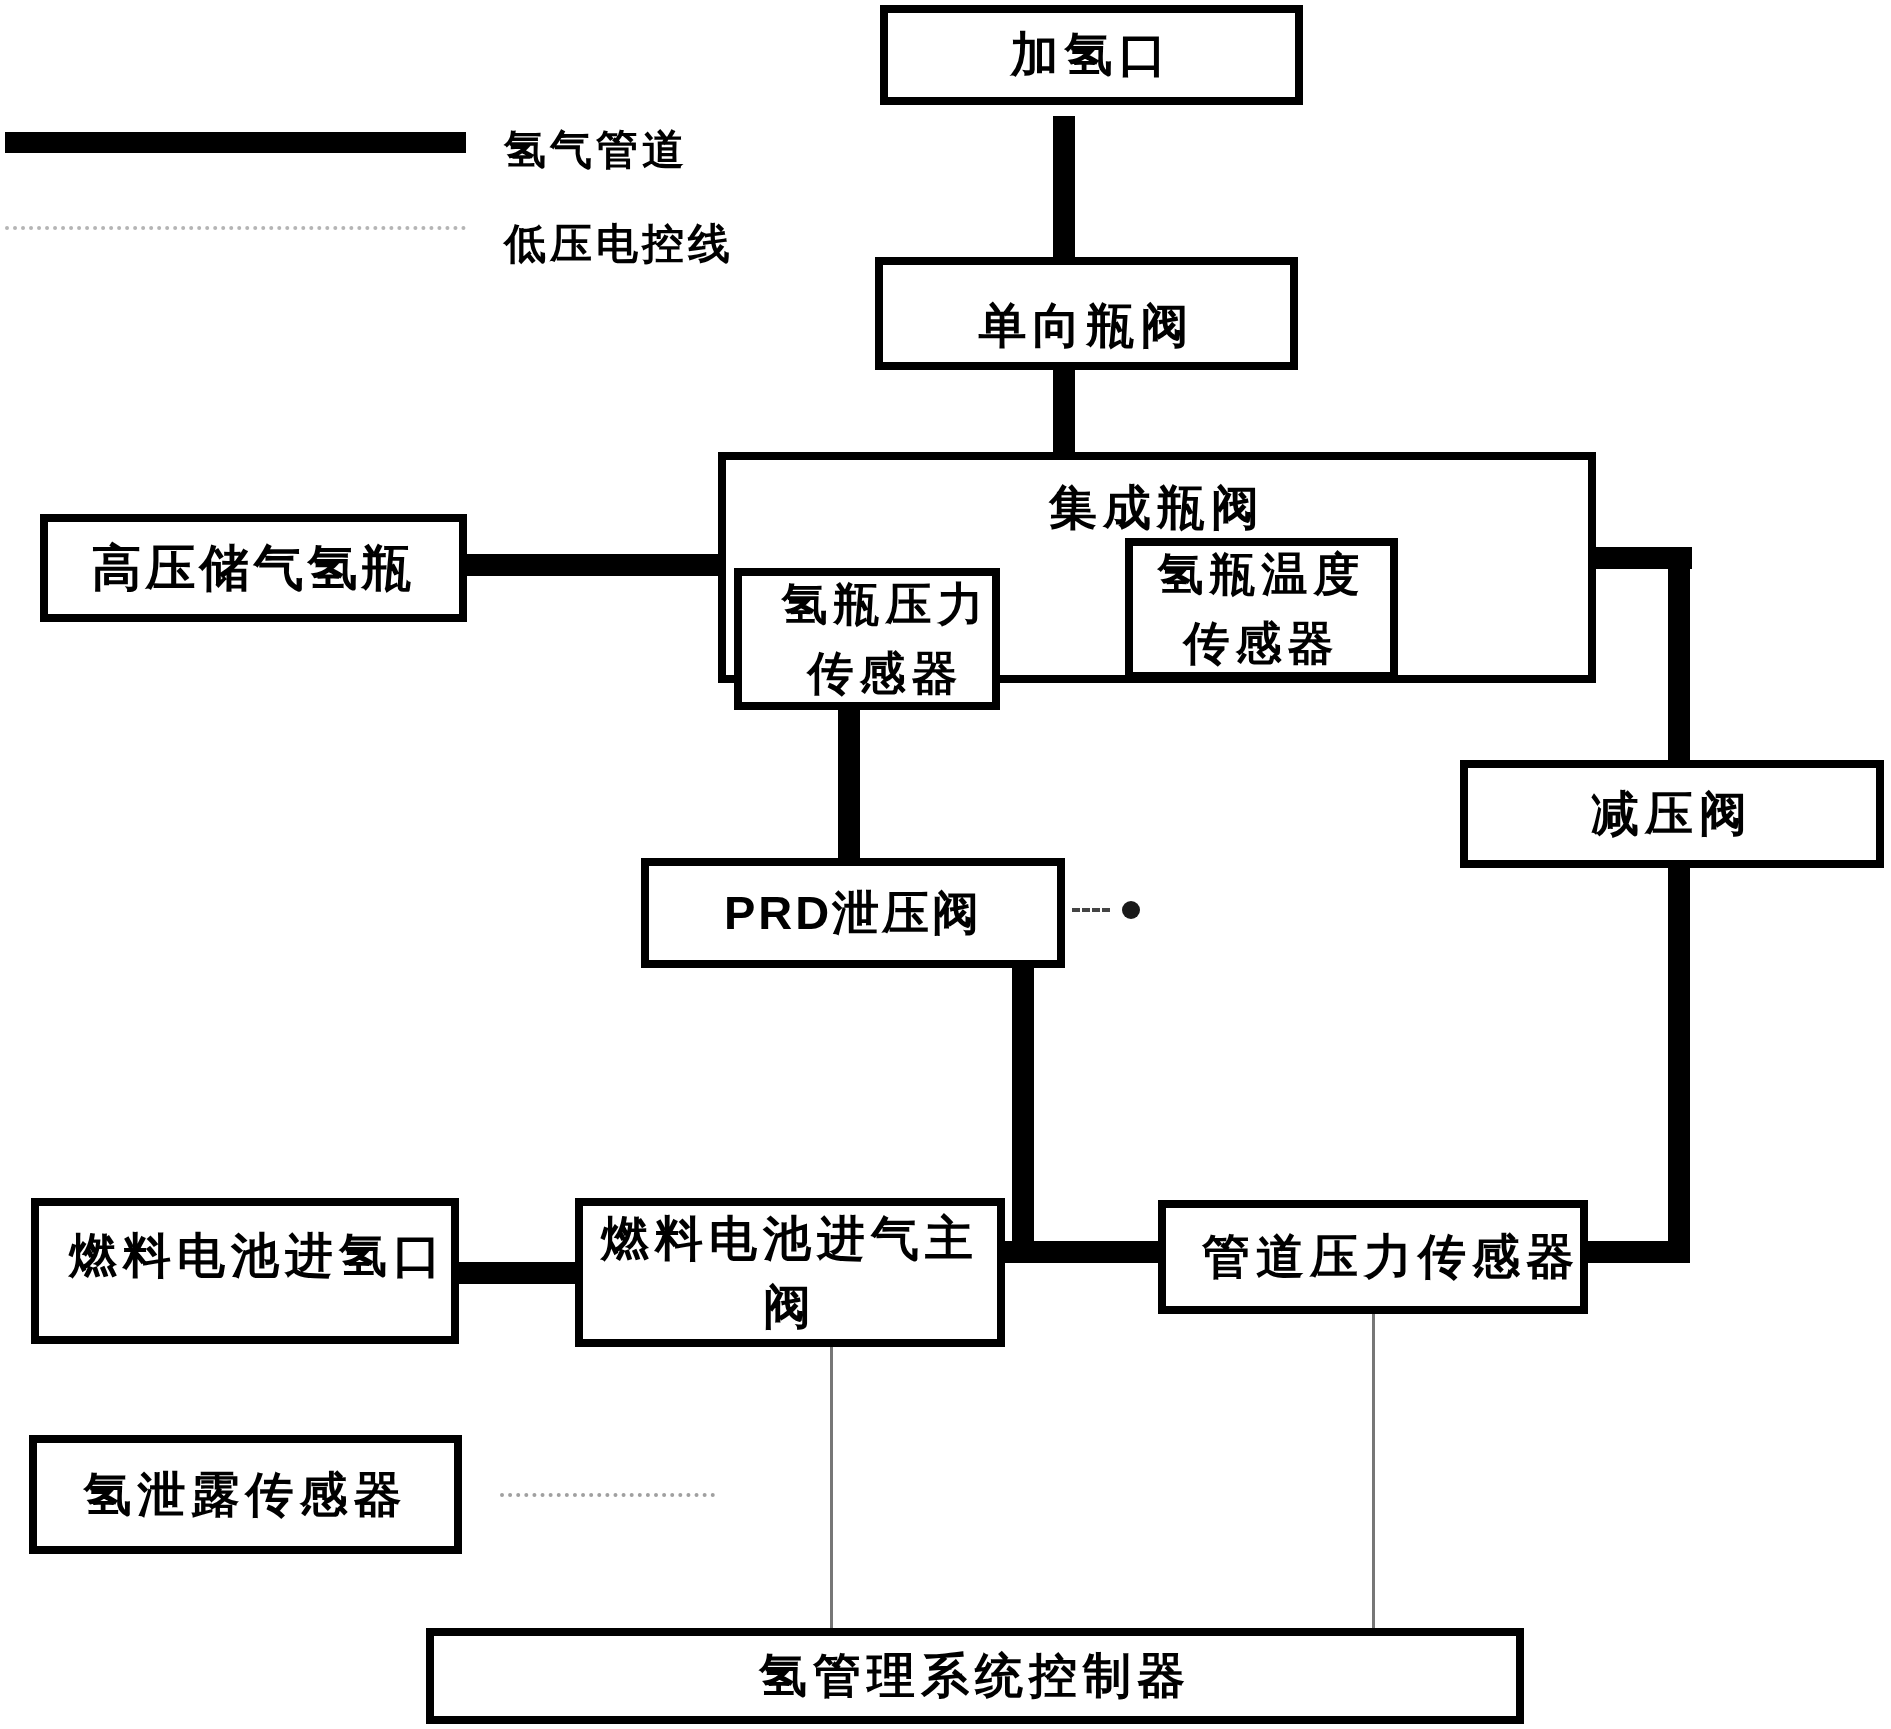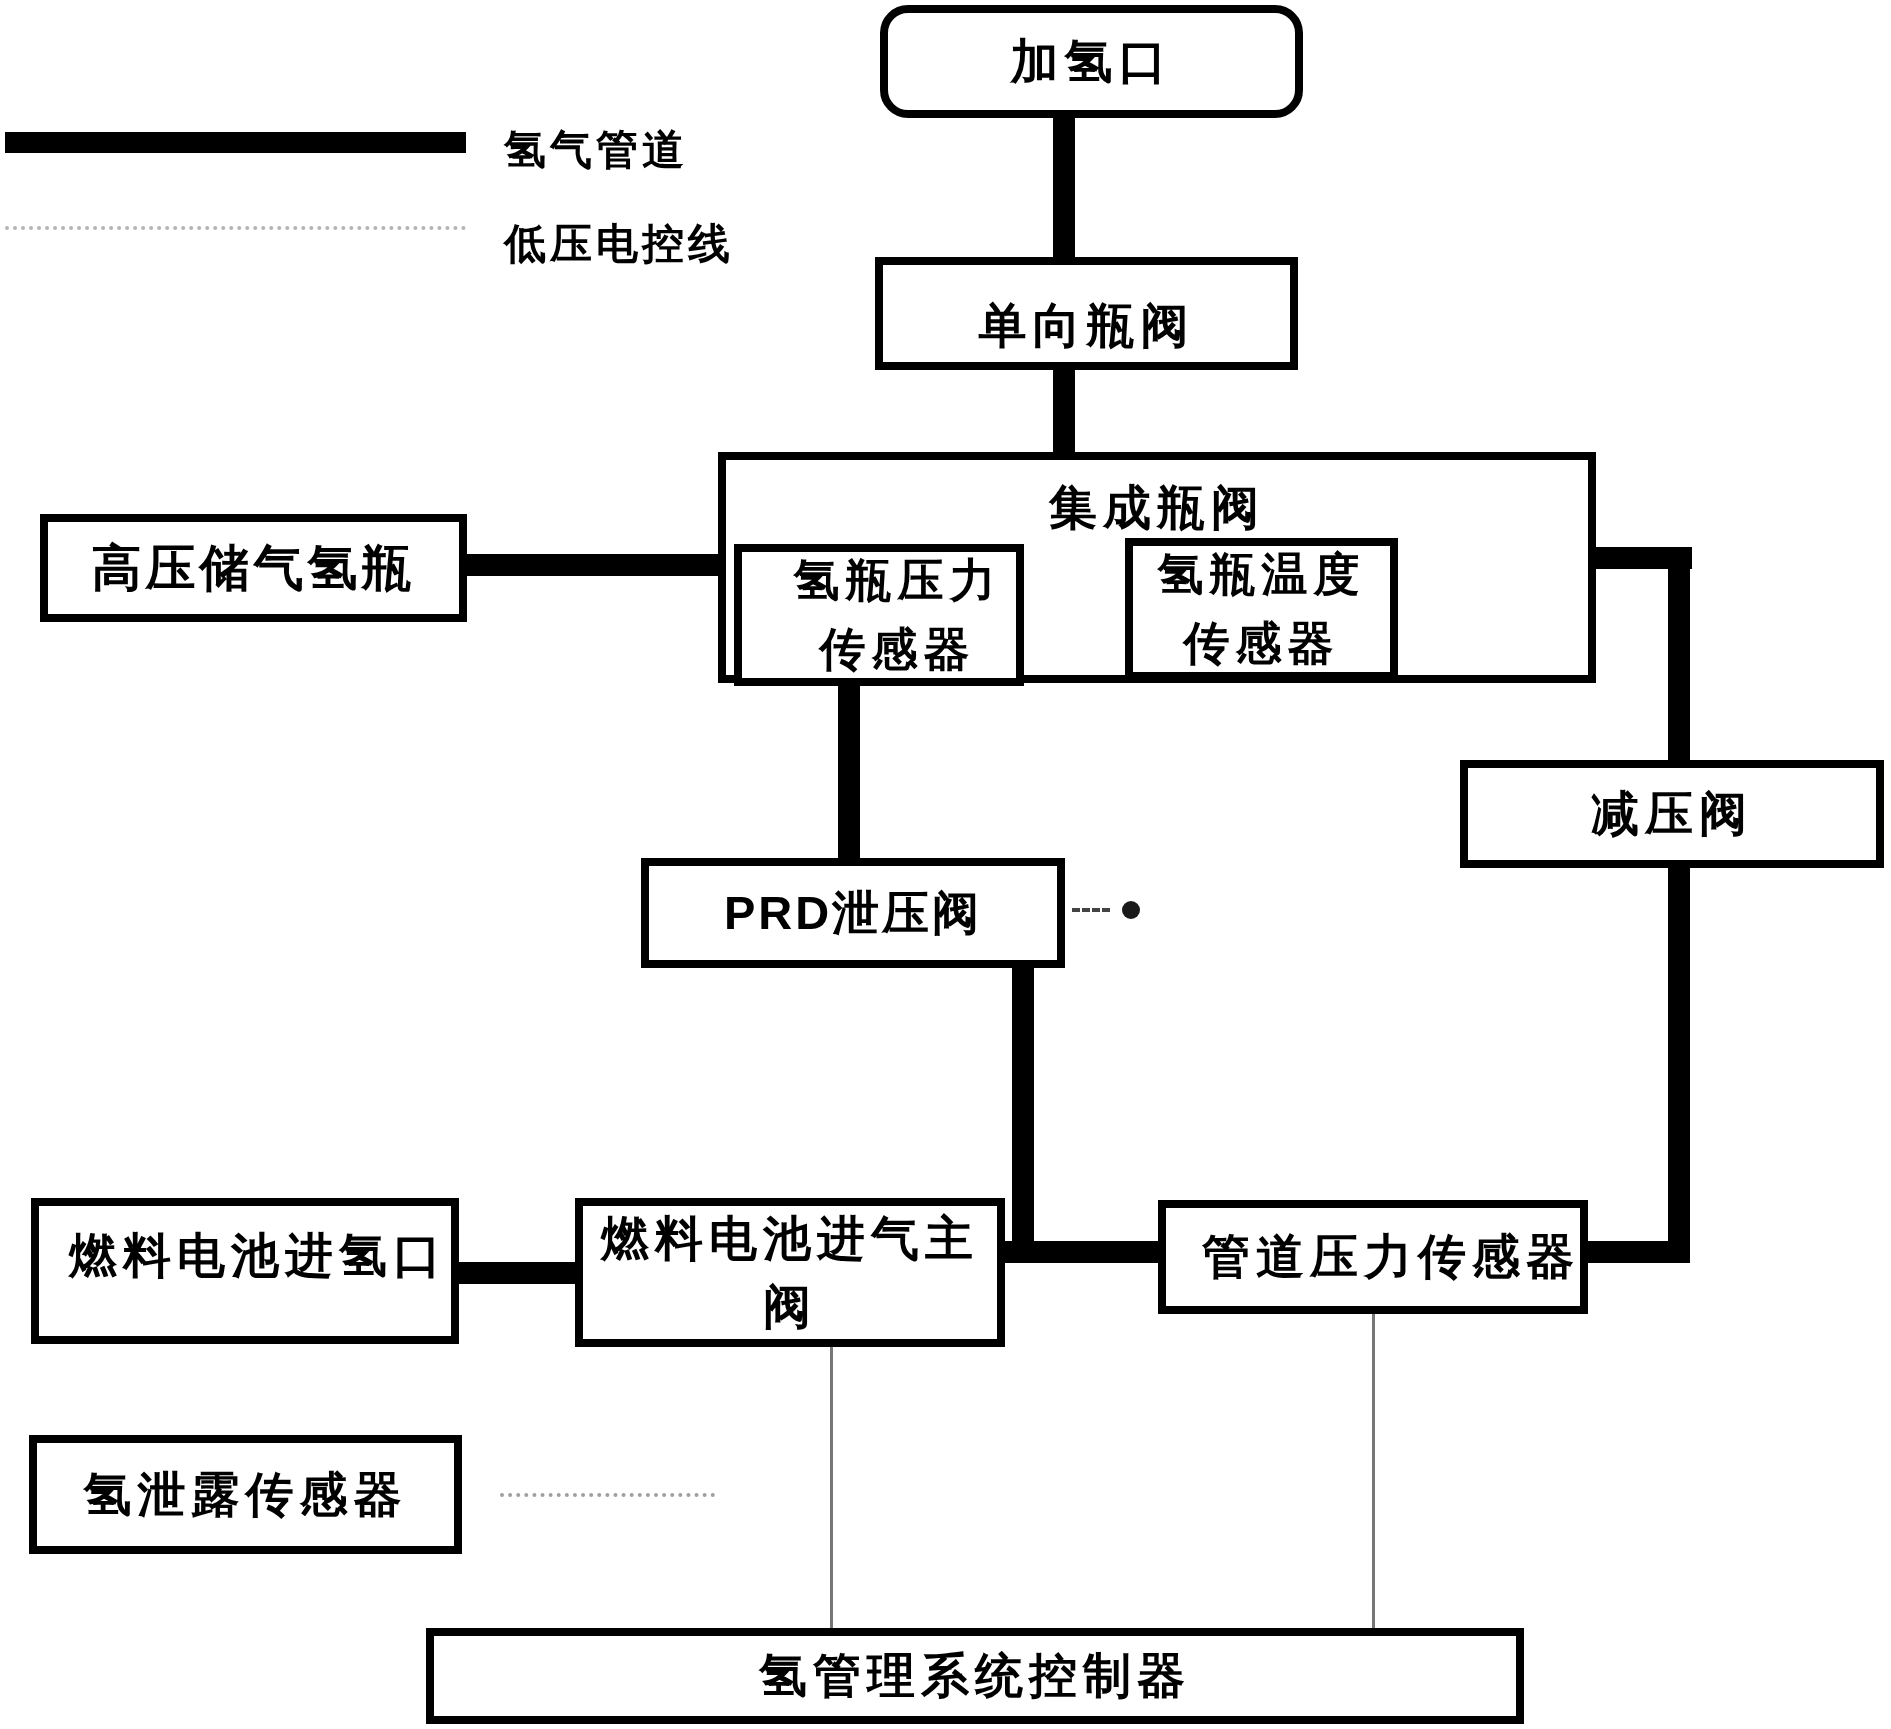--- a/index.html
+++ b/index.html
@@ -24,25 +24,25 @@
     z-index:3;
   }
   .lbl{
     font-weight:bold;
     font-size:48px;
     letter-spacing:6px;
     line-height:1.5;
     white-space:pre-line;
   }
   
-  .n-fillport   {left:880px;  top:5px;    width:423px; height:113px;border-radius:28px;}
+  .n-fillport   {left:880px;  top:5px;    width:423px; height:100px;}
   .n-checkvalve {left:875px;  top:257px;  width:423px; height:113px;align-items:flex-end;}
   .n-intvalve   {left:718px;  top:452px;  width:878px; height:231px;
                  align-items:flex-start; padding-top:12px; z-index:2;}
-  .n-bpsensor   {left:734px;  top:544px;  width:290px; height:142px; z-index:4;padding-left:37px;}
+  .n-bpsensor   {left:734px;  top:568px;  width:266px; height:142px; z-index:4;padding-left:37px;}
   .n-btsensor   {left:1125px; top:538px;  width:273px; height:142px; z-index:4;}
   .n-bpsensor .lbl,.n-btsensor .lbl{font-size:46px;}
   .n-hpbottle   {left:40px;   top:514px;  width:427px; height:108px;}
   .n-hpbottle .lbl{font-size:50px;letter-spacing:4px;}
   .n-reducing   {left:1460px; top:760px;  width:424px; height:108px;}
   .n-prd        {left:641px;  top:858px;  width:424px; height:110px;}
   .n-prd .lbl{font-size:47px;letter-spacing:3px;}
   .n-fcinlet    {left:31px;   top:1198px; width:428px; height:146px;
                  align-items:flex-start; padding-top:14px;padding-left:26px;}
   .n-fcmain     {left:575px;  top:1198px; width:430px; height:149px;}

